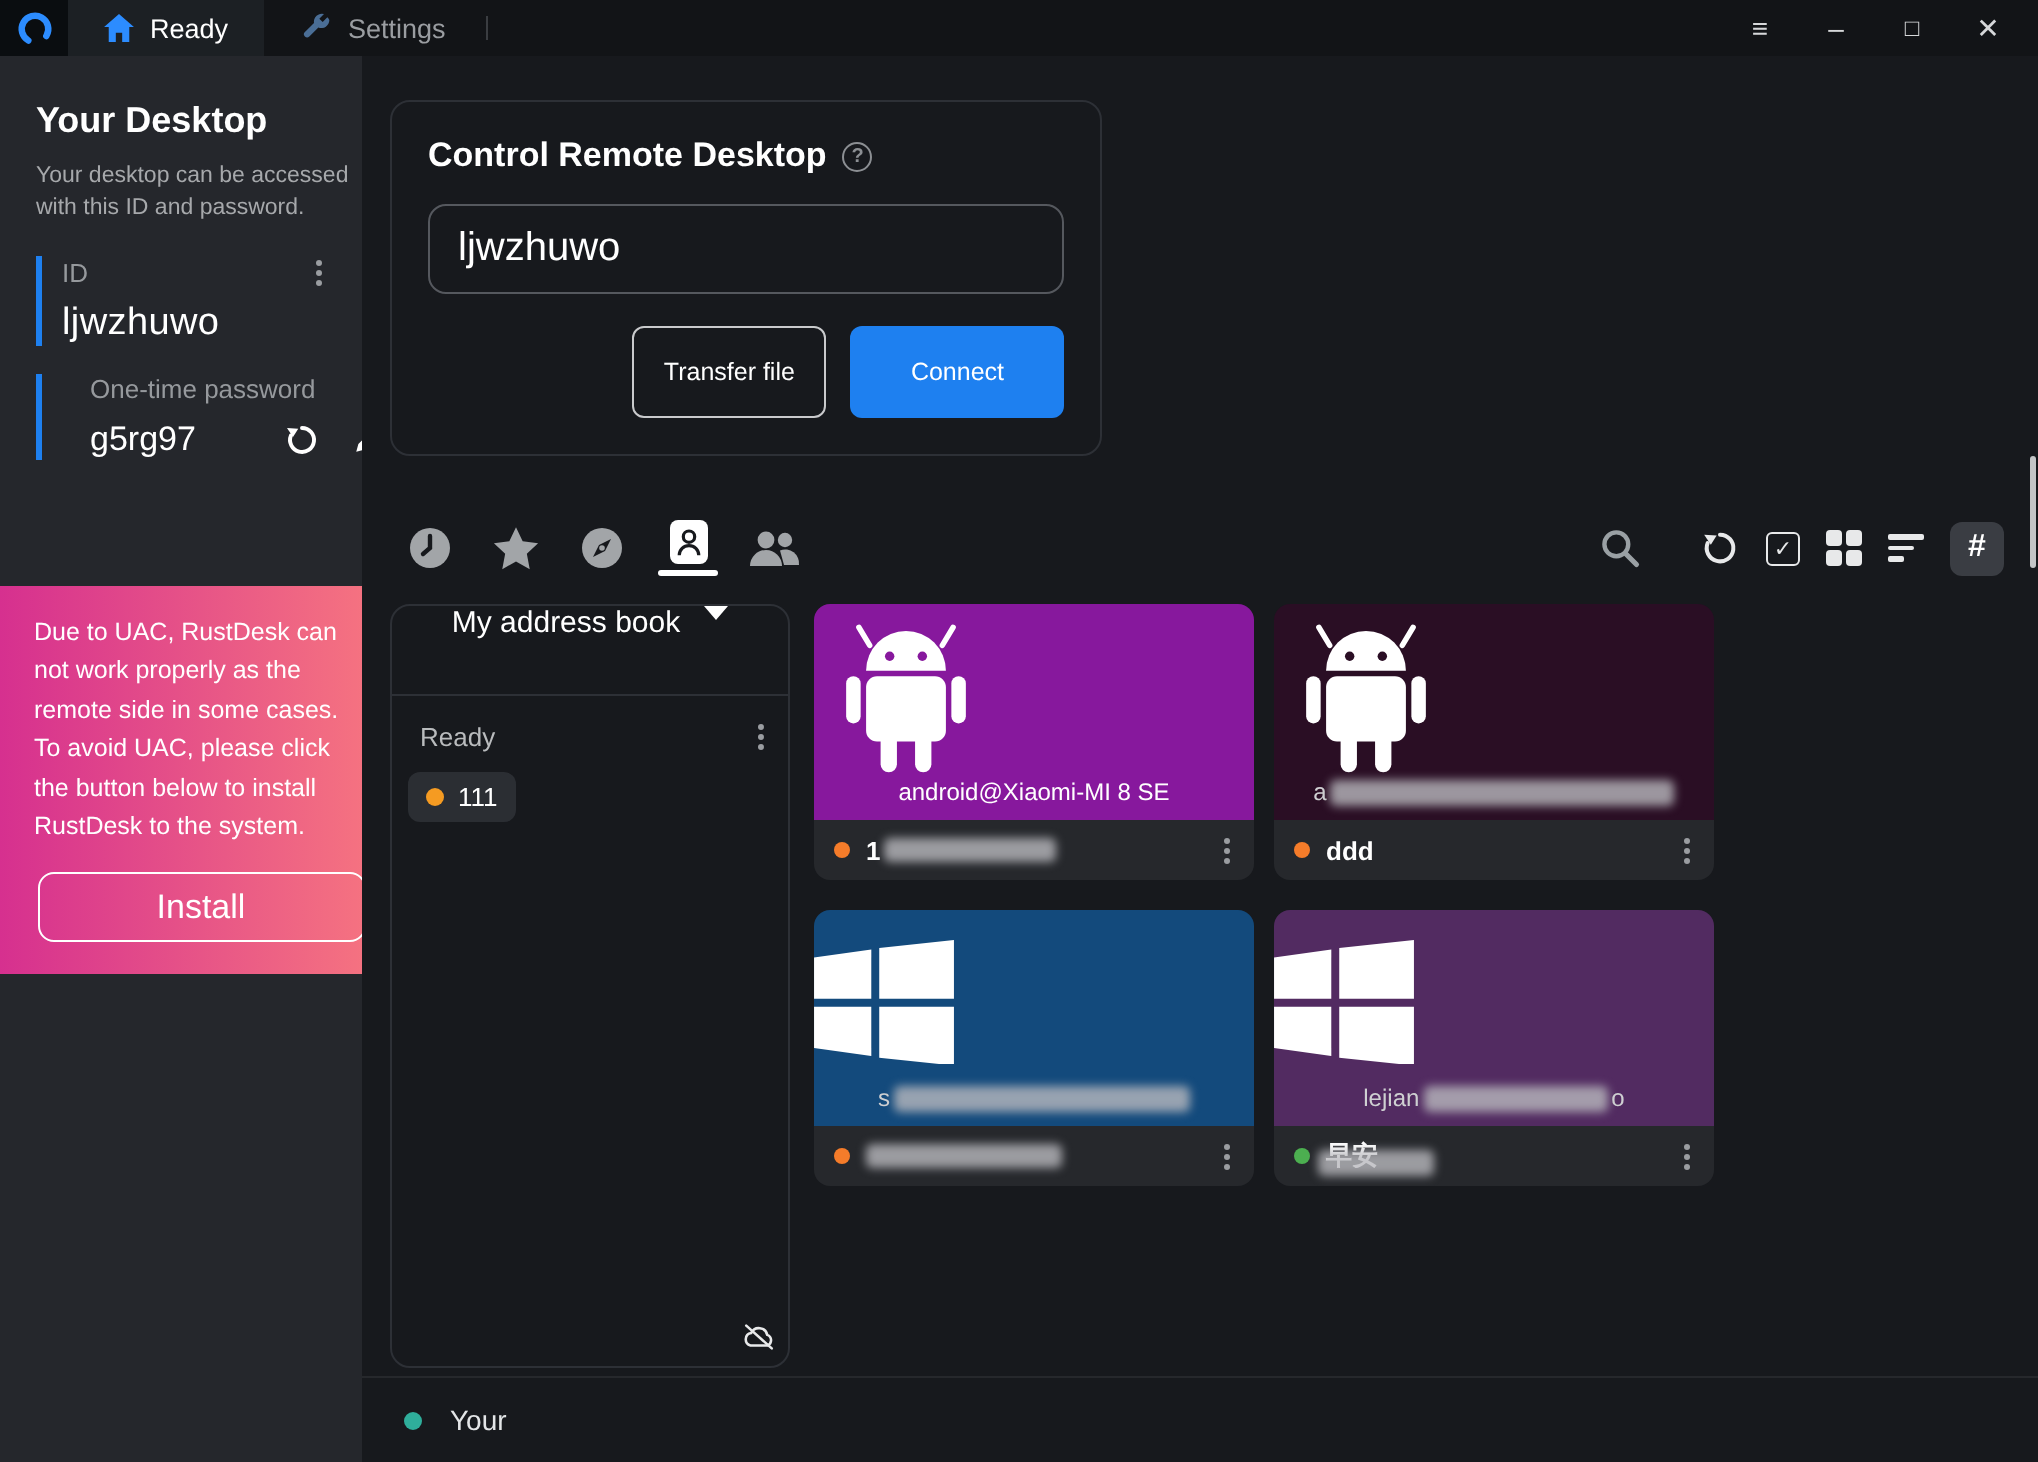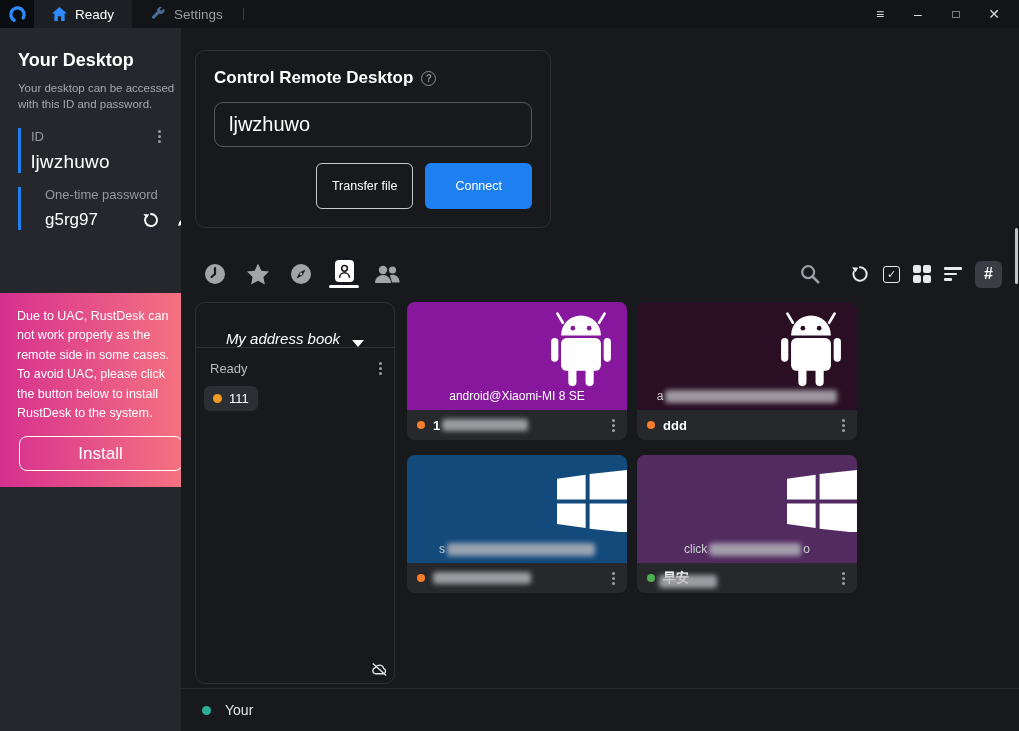--- a/index.html
+++ b/index.html
@@ -76,38 +76,38 @@
   .grid-icon i { background:#e8e9ea; border-radius:2px; }
   .sort-icon { display:flex; flex-direction:column; gap:3px; }
   .sort-icon i { height:2.5px; background:#e8e9ea; border-radius:1px; display:block; }
   .checkbox-icon { width:17px; height:17px; border:1.6px solid #e8e9ea; border-radius:3px;
     color:#e8e9ea; font-size:11px; display:flex; align-items:center; justify-content:center; }
 
   
   .content-row { display:flex; margin:12px 0 0 14px; align-items:flex-start; }
   .abook-panel { width:200px; height:382px; border:1px solid #2d3036; border-radius:10px;
     position:relative; flex:none; }
-  .abook-header { height:45px; display:flex; align-items:flex-end; justify-content:center; gap:12px;
-    border-bottom:1px solid #2d3036;font-style:italic; }
+  .abook-header { height:45px; display:flex; align-items:flex-start; justify-content:center; gap:12px;
+    border-bottom:1px solid #2d3036; }
   .abook-header-label { color:#fff; font-size:15px; }
   .chev-down { width:0; height:0; border-left:6px solid transparent; border-right:6px solid transparent;
     border-top:7px solid #fff; }
   .tags-row { display:flex; align-items:center; justify-content:space-between; padding:12px 10px 0 14px; }
   .tags-label { color:#b9bbbd; font-size:13px; }
   .tag-chip { display:inline-flex; align-items:center; gap:7px; background:#2b2e33; border-radius:6px;
     padding:5px 9px; margin:9px 0 0 8px; }
   .tag-dot { width:9px; height:9px; border-radius:50%; }
   .tag-text { color:#fff; font-size:13px; }
   .panel-corner-icon { position:absolute; right:6px; bottom:2px; }
 
   
   .cards-grid { display:grid; grid-template-columns:220px 220px; gap:15px 10px; margin-left:12px; }
   .peer-card { width:220px; height:138px; border-radius:8px; overflow:hidden; display:flex;
     flex-direction:column; }
-  .peer-top { flex:1; position:relative; display:flex; align-items:center; justify-content:flex-end; }
+  .peer-top { flex:1; position:relative; display:flex; align-items:center; justify-content:flex-start; }
   .peer-name { position:absolute; bottom:7px; left:0; right:0; text-align:center; color:#fff;
     font-size:12px; display:flex; align-items:center; justify-content:center; gap:2px; }
   .peer-bottom { height:30px; background:#26282c; display:flex; align-items:center; padding:0 10px; gap:8px; }
   .status-dot { width:8px; height:8px; border-radius:50%; flex:none; }
   .peer-id { color:#fff; font-size:13px; font-weight:bold; display:flex; align-items:center; gap:2px; }
   .peer-bottom .dots-v { margin-left:auto; }
   .blur { background:rgba(185,185,190,.8); filter:blur(2.5px); border-radius:3px; display:inline-block; }
   .cn-wrap { position:relative; display:inline-block; }
   .cn-wrap .blur { position:absolute; left:-4px; top:6px; width:58px; height:13px; }
 
@@ -393,21 +393,21 @@
           <div class="peer-top" style="background:#522b61">
             <svg width="70" height="62" viewBox="0 0 88 78" style="margin-bottom:16px">
               <g fill="#fff">
                 <polygon points="0,11 36,6 36,37 0,37"></polygon>
                 <polygon points="41,5 88,0 88,37 41,37"></polygon>
                 <polygon points="0,42 36,42 36,73 0,68"></polygon>
                 <polygon points="41,42 88,42 88,79 41,74"></polygon>
               </g>
             </svg>
             <div class="peer-name">
-              <span style="color:#cfd0d2">click</span>
+              <span style="color:#cfd0d2">lejian</span>
               <span class="blur" style="width:92px;height:13px"></span>
               <span style="color:#cfd0d2">o</span>
             </div>
           </div>
           <div class="peer-bottom">
             <span class="status-dot" style="background:#4caf50"></span>
             <span class="cn-wrap peer-id">
               <span>早安</span>
               <span class="blur"></span>
             </span>

